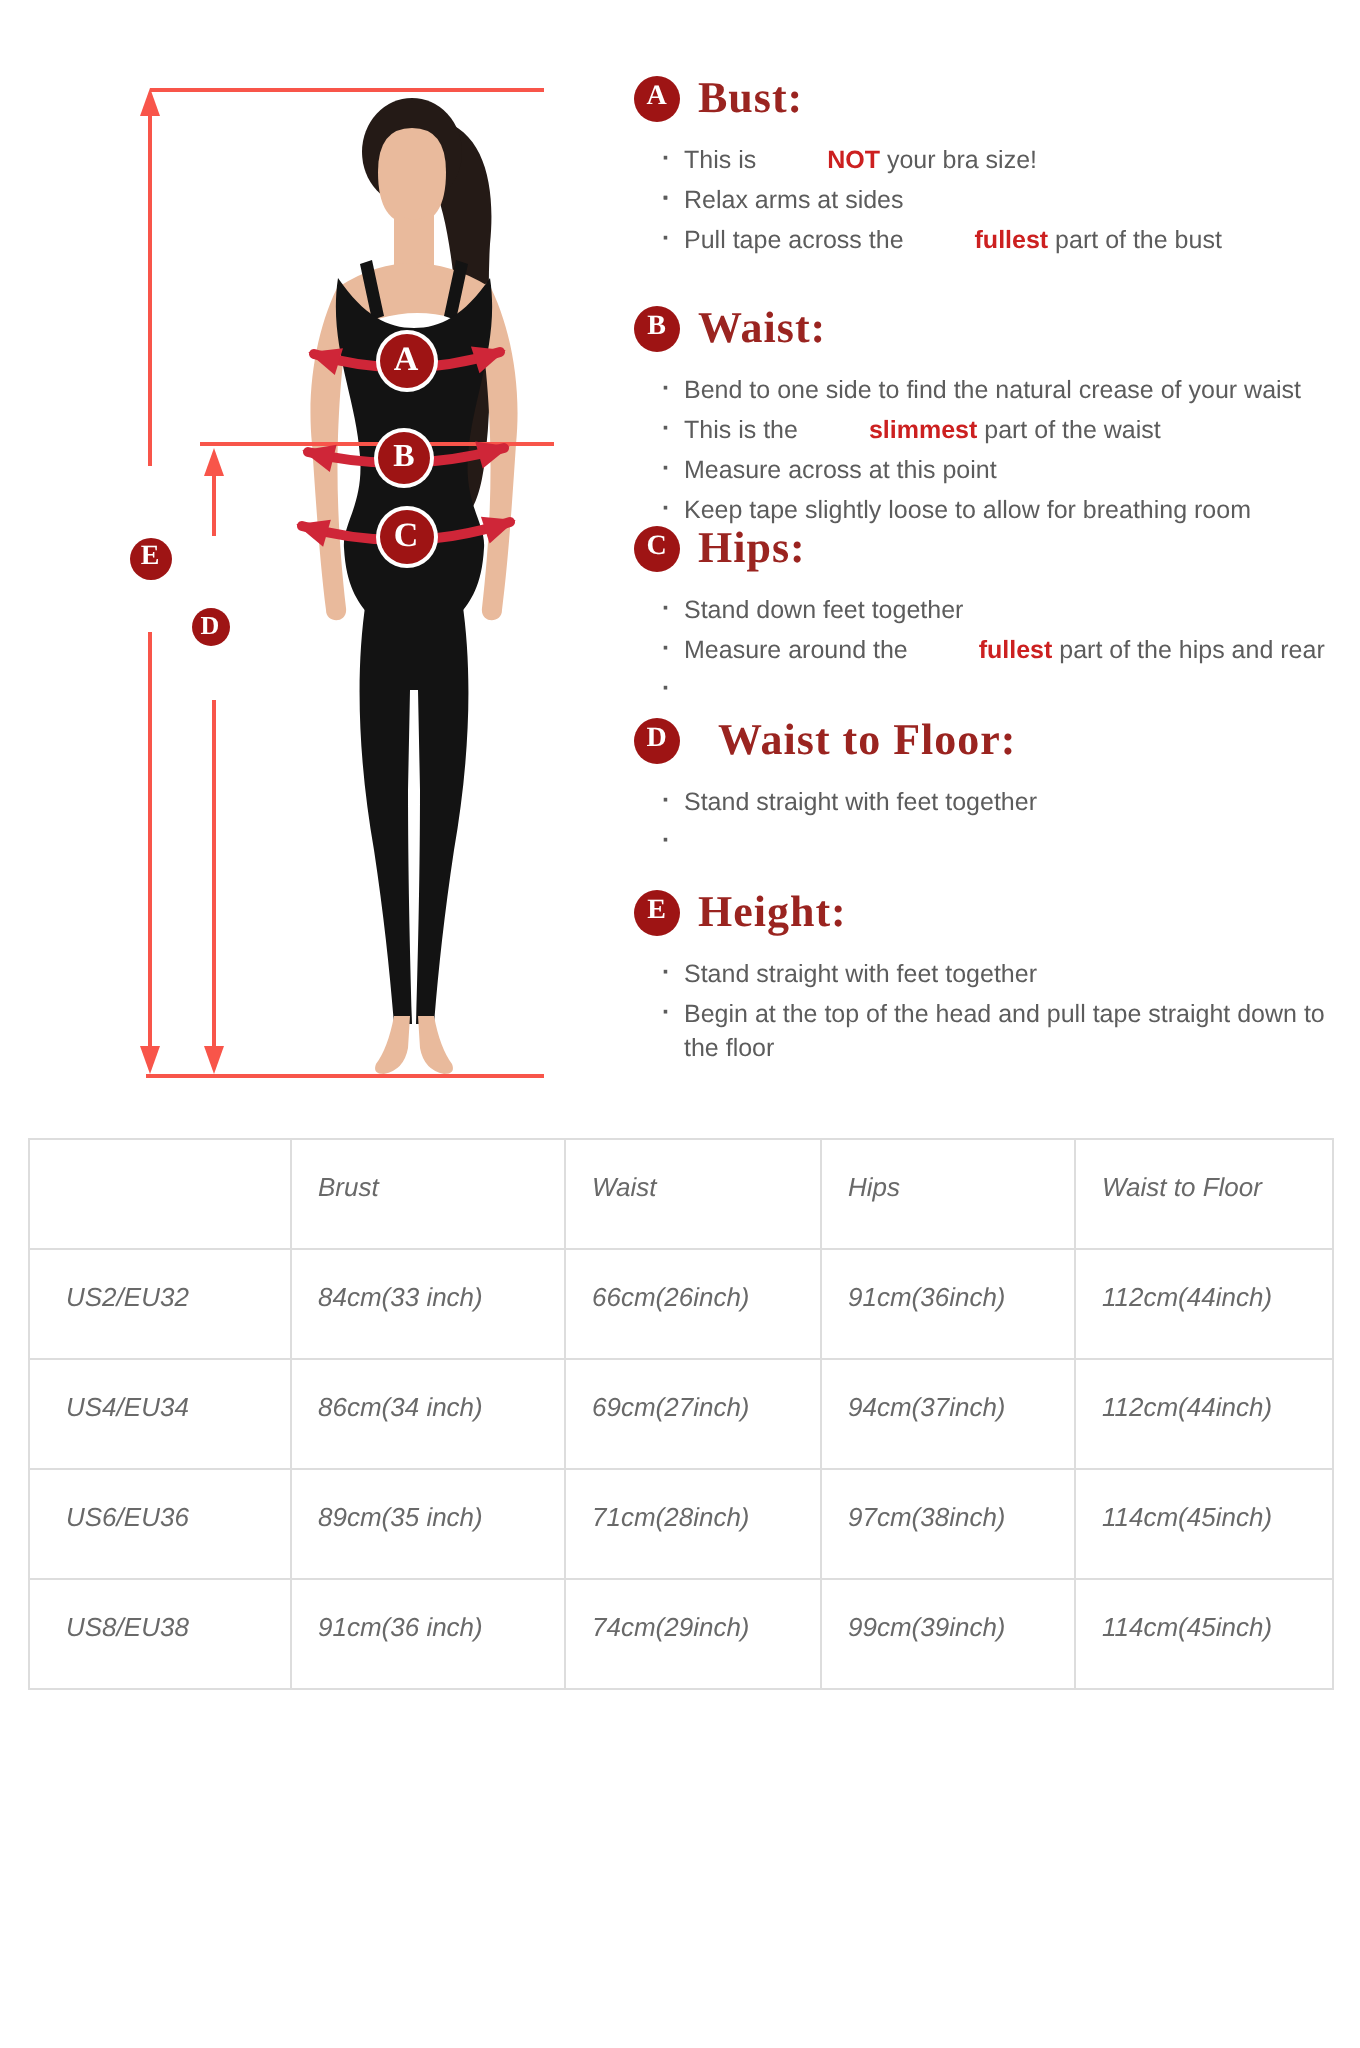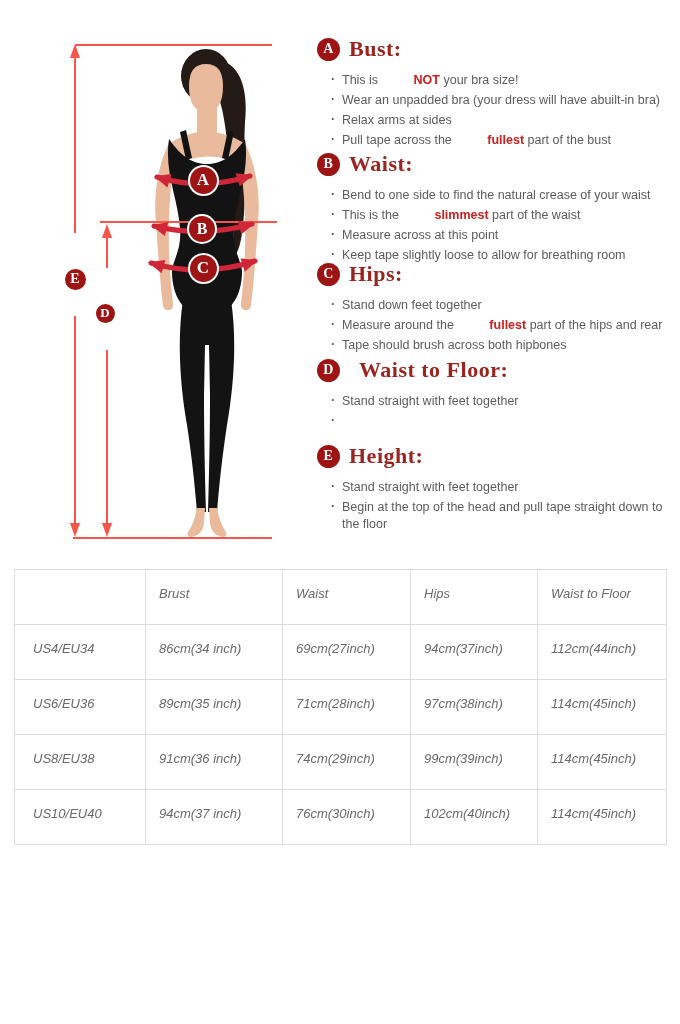--- a/index.html
+++ b/index.html
@@ -114,21 +114,21 @@
   </div>
 
   <div class="instructions" id="instructions">
       <section class="ms" style="top: 36px;">
         <h2 class="sh">
           <span class="badge">A</span>
           <span>Bust:</span>
         </h2>
         <ul class="bl">
           <li><span class="dot">·</span><span>This is </span><b class="kw">NOT</b><span> your bra size!</span></li>
-          <li><span class="dot">·</span><span>Wear an unpadded bra (your dress will have abuilt-in bra)</span></li>
+          <li><span class="dot">·</span></li>
           <li><span class="dot">·</span><span>Relax arms at sides</span></li>
           <li><span class="dot">·</span><span>Pull tape across the </span><b class="kw">fullest</b><span> part of the bust</span></li>
         </ul>
       </section>
       <section class="ms" style="top: 151px;">
         <h2 class="sh">
           <span class="badge">B</span>
           <span>Waist:</span>
         </h2>
         <ul class="bl">
@@ -139,21 +139,21 @@
         </ul>
       </section>
       <section class="ms" style="top: 261px;">
         <h2 class="sh">
           <span class="badge">C</span>
           <span>Hips:</span>
         </h2>
         <ul class="bl">
           <li><span class="dot">·</span><span>Stand down feet together</span></li>
           <li><span class="dot">·</span><span>Measure around the </span><b class="kw">fullest</b><span> part of the hips and rear</span></li>
-          <li><span class="dot">·</span><span>Tape should brush across both hipbones</span></li>
+          <li><span class="dot">·</span></li>
         </ul>
       </section>
       <section class="ms" style="top: 357px;">
         <h2 class="sh">
           <span class="badge">D</span>
           <span>Waist to Floor:</span>
         </h2>
         <ul class="bl">
           <li><span class="dot">·</span><span>Stand straight with feet together</span></li>
           <li><span class="dot">·</span></li>
@@ -184,43 +184,43 @@
           <tr>
             <th></th>
             <th>Brust</th>
             <th>Waist</th>
             <th>Hips</th>
             <th>Waist to Floor</th>
           </tr>
         </thead>
       <tbody id="tbl-body">
           <tr>
+            <td>US2/EU32</td>
+            <td>84cm(33 inch)</td>
+            <td>66cm(26inch)</td>
+            <td>91cm(36inch)</td>
+            <td>112cm(44inch)</td>
+          </tr>
+          <tr>
             <td>US4/EU34</td>
             <td>86cm(34 inch)</td>
             <td>69cm(27inch)</td>
             <td>94cm(37inch)</td>
             <td>112cm(44inch)</td>
           </tr>
           <tr>
             <td>US6/EU36</td>
             <td>89cm(35 inch)</td>
             <td>71cm(28inch)</td>
             <td>97cm(38inch)</td>
             <td>114cm(45inch)</td>
           </tr>
           <tr>
             <td>US8/EU38</td>
             <td>91cm(36 inch)</td>
             <td>74cm(29inch)</td>
             <td>99cm(39inch)</td>
             <td>114cm(45inch)</td>
           </tr>
-          <tr>
-            <td>US10/EU40</td>
-            <td>94cm(37 inch)</td>
-            <td>76cm(30inch)</td>
-            <td>102cm(40inch)</td>
-            <td>114cm(45inch)</td>
-          </tr>
         </tbody>
     </table>
   </div>
 </div>
 
 </body></html>

